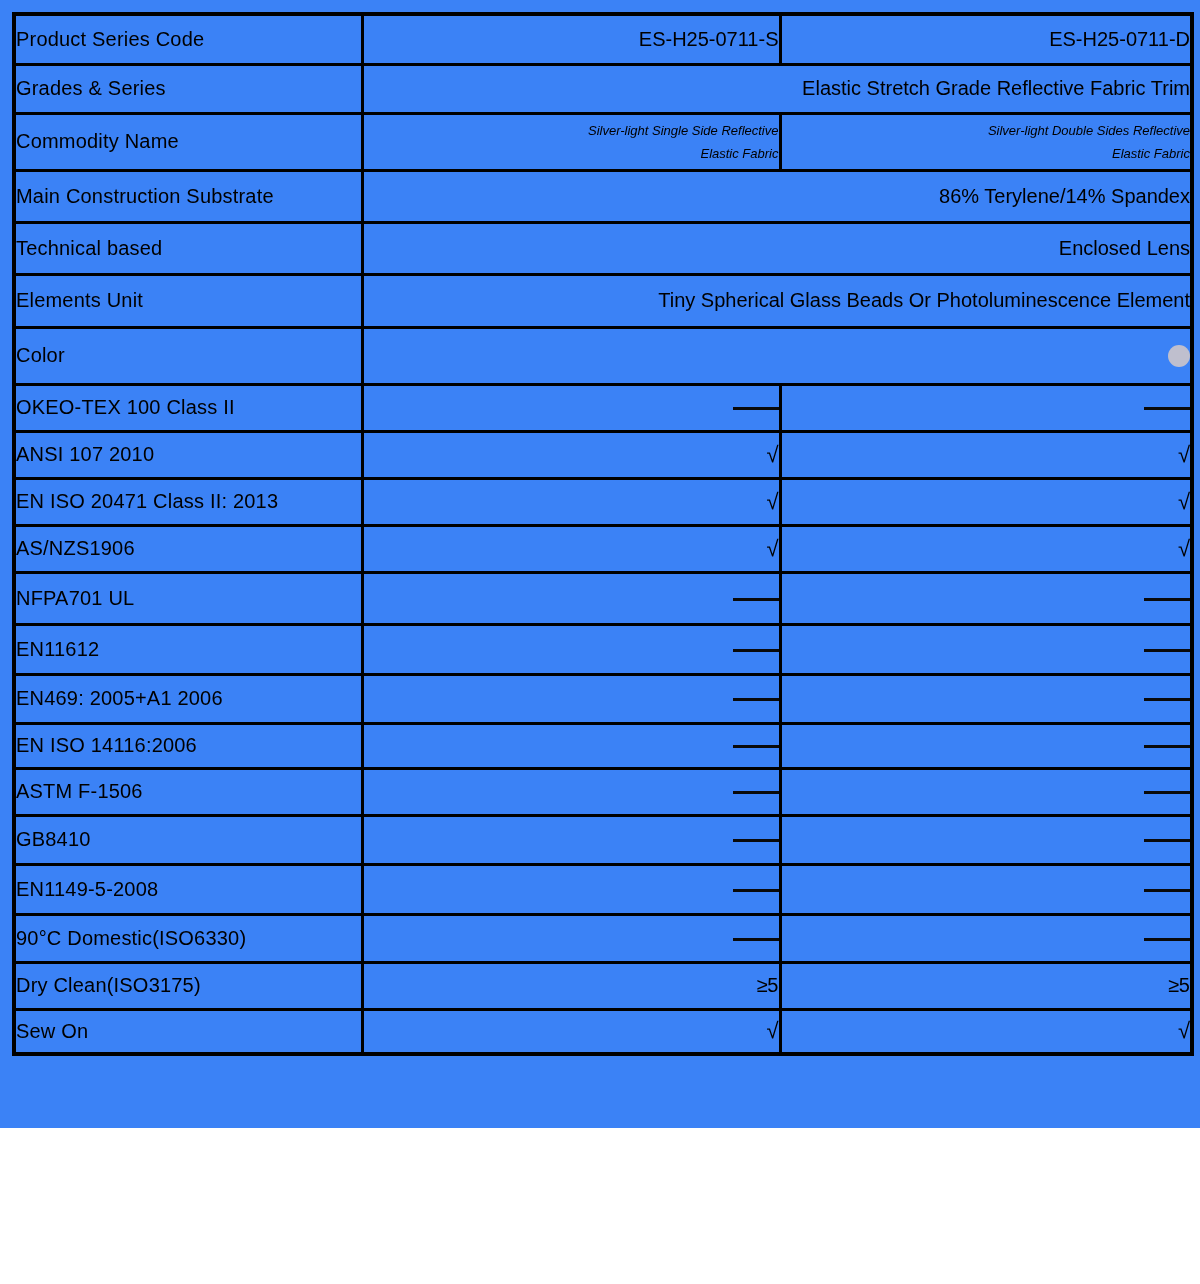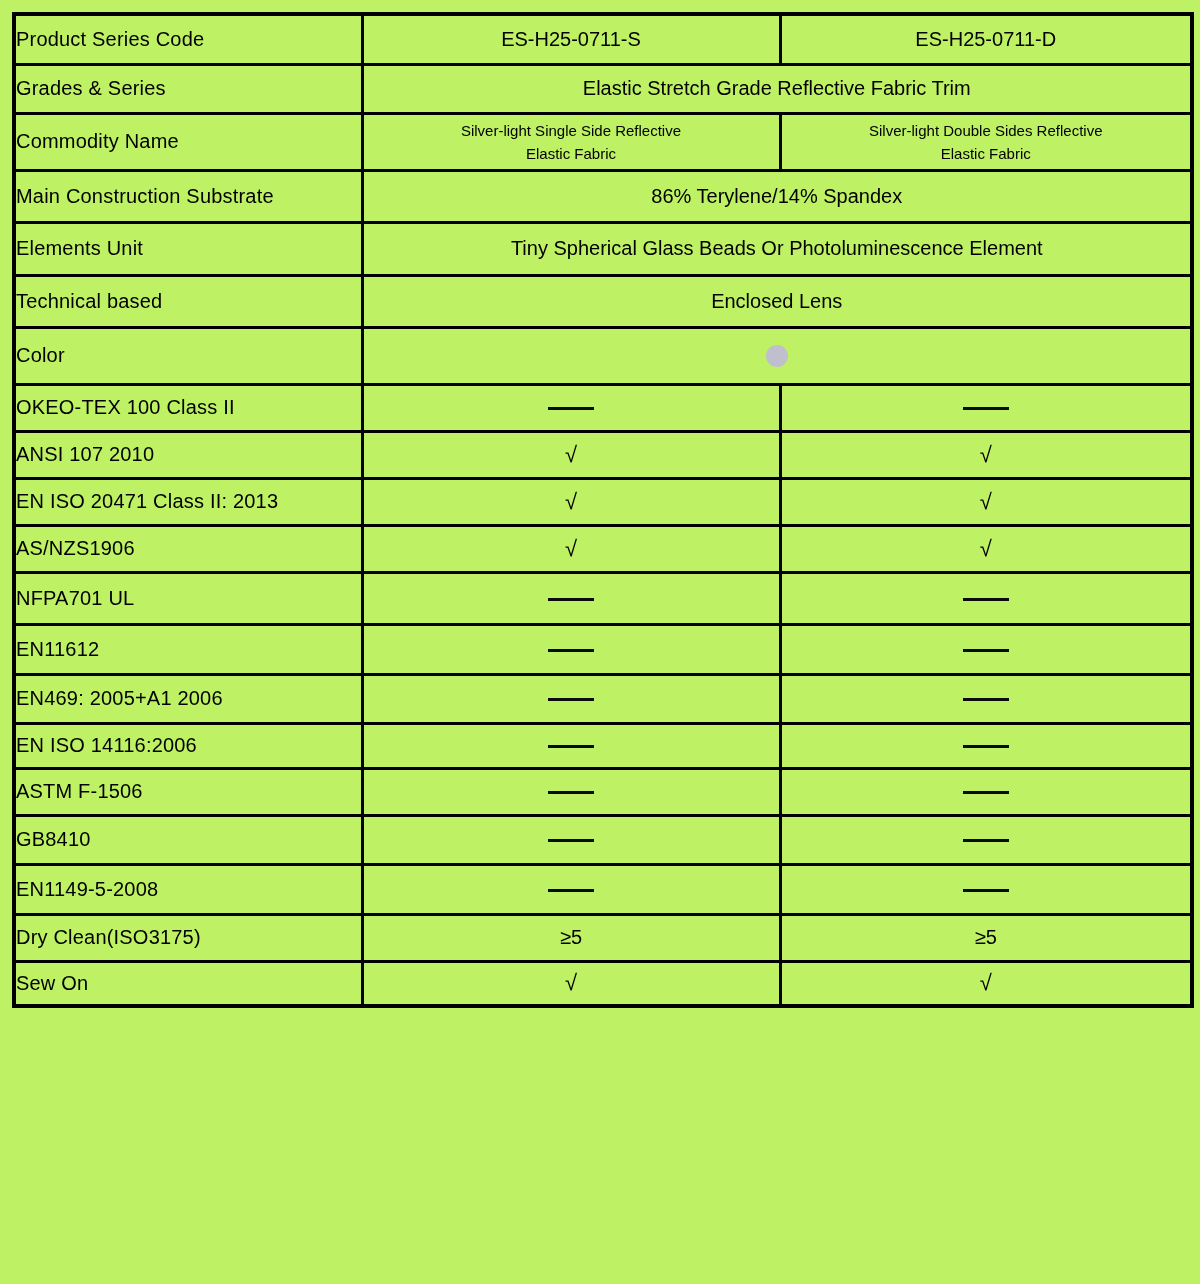--- a/index.html
+++ b/index.html
@@ -4,22 +4,22 @@
 <style>
   html, body {
     margin: 0;
     padding: 0;
     background: #ffffff;
     font-family: "Liberation Sans", sans-serif;
     color: #000000;
   }
   .page {
     width: 1200px;
-    height: 1284px;
-    background: #bef264;
+    height: 1128px;
+    background: #3b82f6;
     box-sizing: border-box;
     padding: 12px 10px 11px 12px;
   }
   table.spec {
     border-collapse: collapse;
     width: 1178px;
     table-layout: fixed;
     border: 4px solid #000000;
   }
   table.spec td {
@@ -33,26 +33,27 @@
   col.c-val2  { width: 412px; }
 
   td.label-cell {
     text-align: left;
     padding-left: 8px;
     padding-right: 4px;
     font-size: 20px;
     letter-spacing: 0.2px;
   }
   td.value-cell {
-    text-align: center;
+    text-align: right;
     font-size: 20px;
   }
   td.value-cell .two-line {
-    font-size: 15px;
+    font-size: 13px;
     line-height: 23px;
+    font-style: italic;
   }
   span.dash {
     display: inline-block;
     width: 46px;
     height: 0;
     border-top: 3px solid #0a0a0a;
     vertical-align: middle;
   }
   span.check {
     font-size: 22px;
@@ -98,27 +99,27 @@
             <div class="two-line">
               <div>Silver-light Double Sides Reflective</div>
               <div>Elastic Fabric</div>
             </div>
           </td>
         </tr>
         <tr style="height: 52px;">
           <td class="label-cell">Main Construction Substrate</td>
           <td class="value-cell" colspan="2"><span>86% Terylene/14% Spandex</span></td>
         </tr>
+        <tr style="height: 52px;">
+          <td class="label-cell">Technical based</td>
+          <td class="value-cell" colspan="2"><span>Enclosed Lens</span></td>
+        </tr>
         <tr style="height: 53px;">
           <td class="label-cell">Elements Unit</td>
           <td class="value-cell" colspan="2"><span>Tiny Spherical Glass Beads Or Photoluminescence Element</span></td>
-        </tr>
-        <tr style="height: 52px;">
-          <td class="label-cell">Technical based</td>
-          <td class="value-cell" colspan="2"><span>Enclosed Lens</span></td>
         </tr>
         <tr style="height: 57px;">
           <td class="label-cell">Color</td>
           <td class="value-cell" colspan="2"><span class="color-dot" style="background: rgb(191, 191, 206);"></span></td>
         </tr>
         <tr style="height: 47px;">
           <td class="label-cell">OKEO-TEX 100 Class II</td>
           <td class="value-cell"><span class="dash"></span></td>
           <td class="value-cell"><span class="dash"></span></td>
         </tr>
@@ -165,20 +166,25 @@
         <tr style="height: 49px;">
           <td class="label-cell">GB8410</td>
           <td class="value-cell"><span class="dash"></span></td>
           <td class="value-cell"><span class="dash"></span></td>
         </tr>
         <tr style="height: 50px;">
           <td class="label-cell">EN1149-5-2008</td>
           <td class="value-cell"><span class="dash"></span></td>
           <td class="value-cell"><span class="dash"></span></td>
         </tr>
+        <tr style="height: 48px;">
+          <td class="label-cell">90°C Domestic(ISO6330)</td>
+          <td class="value-cell"><span class="dash"></span></td>
+          <td class="value-cell"><span class="dash"></span></td>
+        </tr>
         <tr style="height: 47px;">
           <td class="label-cell">Dry Clean(ISO3175)</td>
           <td class="value-cell"><span>≥5</span></td>
           <td class="value-cell"><span>≥5</span></td>
         </tr>
         <tr style="height: 45px;">
           <td class="label-cell">Sew On</td>
           <td class="value-cell"><span class="check">√</span></td>
           <td class="value-cell"><span class="check">√</span></td>
         </tr>

